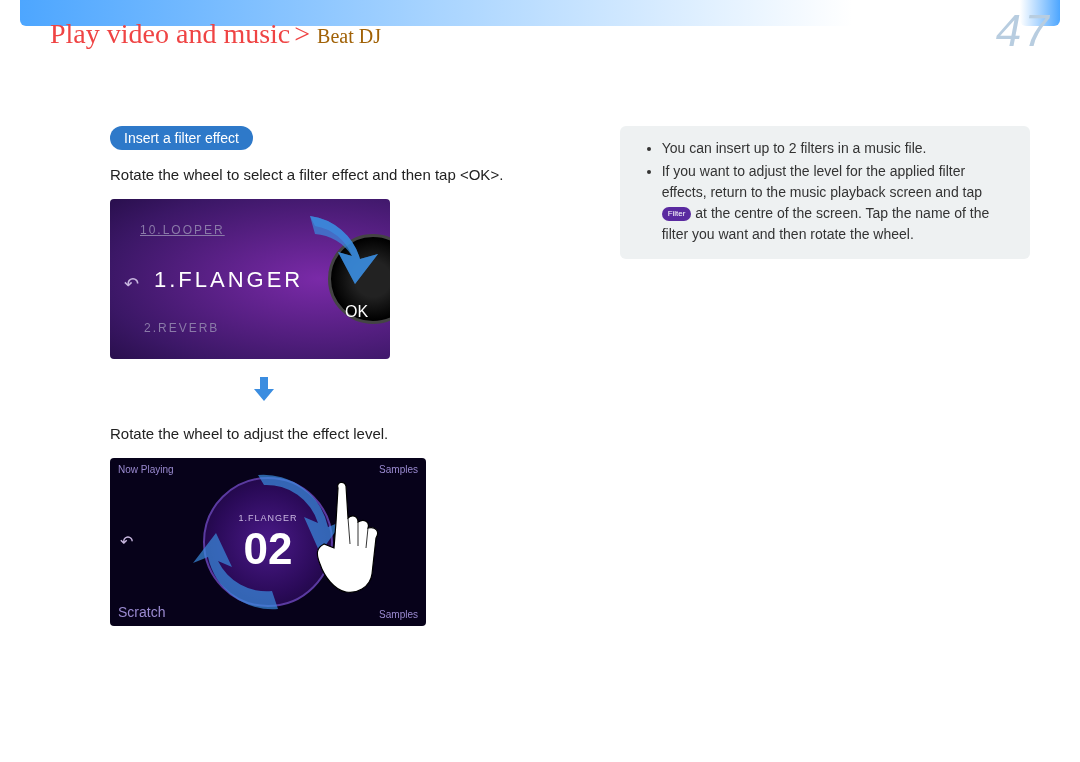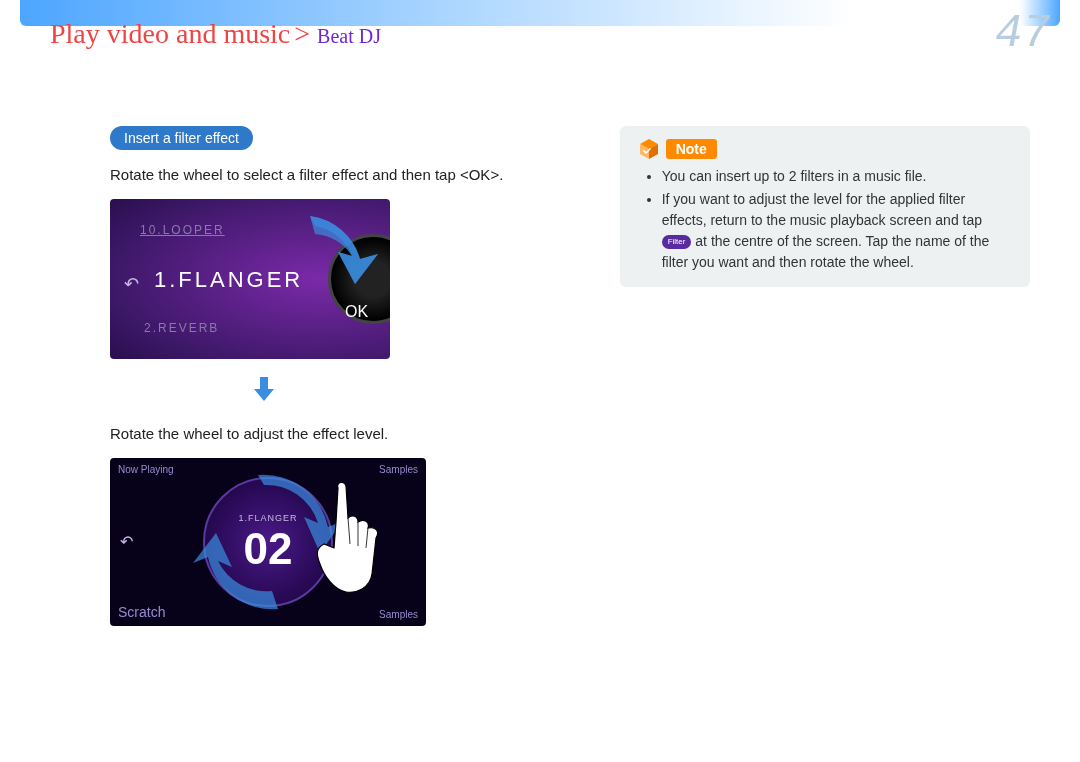--- a/index.html
+++ b/index.html
@@ -3,21 +3,21 @@
 <meta charset="utf-8">
 <style>
   * { box-sizing: border-box; margin: 0; padding: 0; }
   body { font-family: Arial, Helvetica, sans-serif; background: #fff; width: 1080px; height: 762px; position: relative; }
 
   
   .header-gradient { height: 26px; background: linear-gradient(to right, #4da6ff 0%, #a8d4ff 40%, #fff 80%); border-radius: 0 0 6px 6px; margin: 0 20px; position: relative; }
   .header-gradient::after { content:""; position:absolute; right:0; top:0; width:40px; height:26px; background: linear-gradient(to left,#4da6ff,#fff); border-radius: 0 0 6px 6px; }
   .breadcrumb { position: absolute; top: 18px; left: 50px; font-family: Georgia, 'Times New Roman', serif; }
   .breadcrumb .main { color: #ef4444; font-size: 28px; }
-  .breadcrumb .sub { color: #6d28d9; font-size: 20px; }
+  .breadcrumb .sub { color: #a16207; font-size: 20px; }
   .page-num { position: absolute; top: 8px; right: 30px; font-family: Liberation Mono, monospace; font-style: italic; font-size: 46px; color: #b8cde0; }
 
   .content { display: flex; padding: 100px 50px 0 110px; gap: 70px; }
   .left-col { width: 450px; }
   .right-col { width: 420px; }
 
   .section-badge { display: inline-block; background: #2e79c9; color: #fff; font-size: 14px; padding: 4px 14px; border-radius: 12px; margin-bottom: 14px; }
   .instruction { font-size: 15px; color: #222; margin-bottom: 14px; line-height: 1.4; }
 
   
@@ -108,29 +108,20 @@
       </svg>
       <svg class="hand" viewBox="0 0 90 120">
         <path fill="#fff" stroke="#000" stroke-width="1.2" d="M32 10 C30 4 38 2 40 8 L42 40 C46 36 52 38 52 44 C58 40 64 44 62 50 C70 48 74 54 70 60 L66 96 C64 110 50 116 40 114 C28 112 18 98 14 86 C10 76 10 70 18 66 L28 70 L30 44 Z"></path>
         <path fill="none" stroke="#000" stroke-width="0.8" d="M42 40 L44 66 M52 44 L52 68 M62 50 L60 70"></path>
       </svg>
     </div>
   </div>
 
   <div class="right-col">
     <div class="note-box">
-      <div class="note-header">
-        <svg class="note-icon" viewBox="0 0 22 22">
-          <polygon fill="#ff8a00" points="11,1 20,6 11,11 2,6"></polygon>
-          <polygon fill="#ffb866" points="2,6 11,11 11,21 2,16"></polygon>
-          <polygon fill="#e07000" points="20,6 11,11 11,21 20,16"></polygon>
-          <path fill="#fff" d="M6 12 l2 2 l4 -4 l1 1 l-5 5 l-3 -3 z"></path>
-        </svg>
-        <span class="note-label">Note</span>
-      </div>
       <ul class="note-list">
         <li>You can insert up to 2 filters in a music file.</li>
         <li>
           <span>If you want to adjust the level for the applied filter effects, return to the music playback screen and tap </span><span class="inline-chip">Filter</span><span> at the centre of the screen. Tap the name of the filter you want and then rotate the wheel.</span>
         </li>
       </ul>
     </div>
   </div>
 </div>
 

